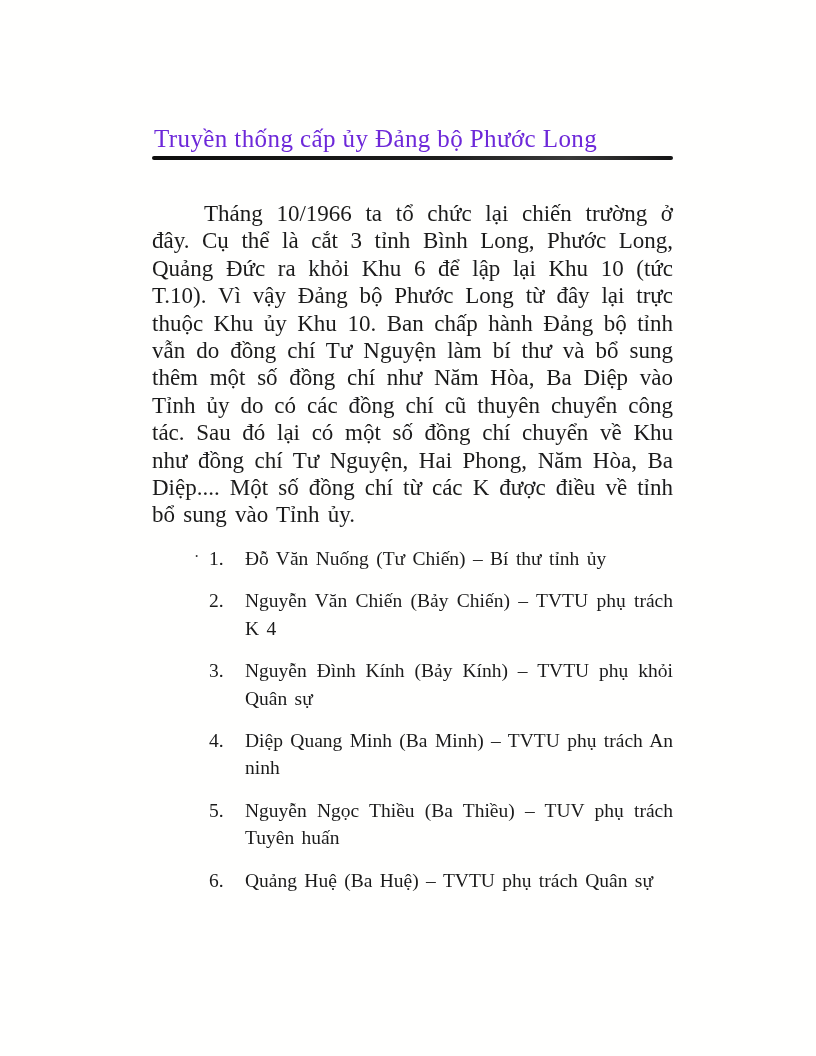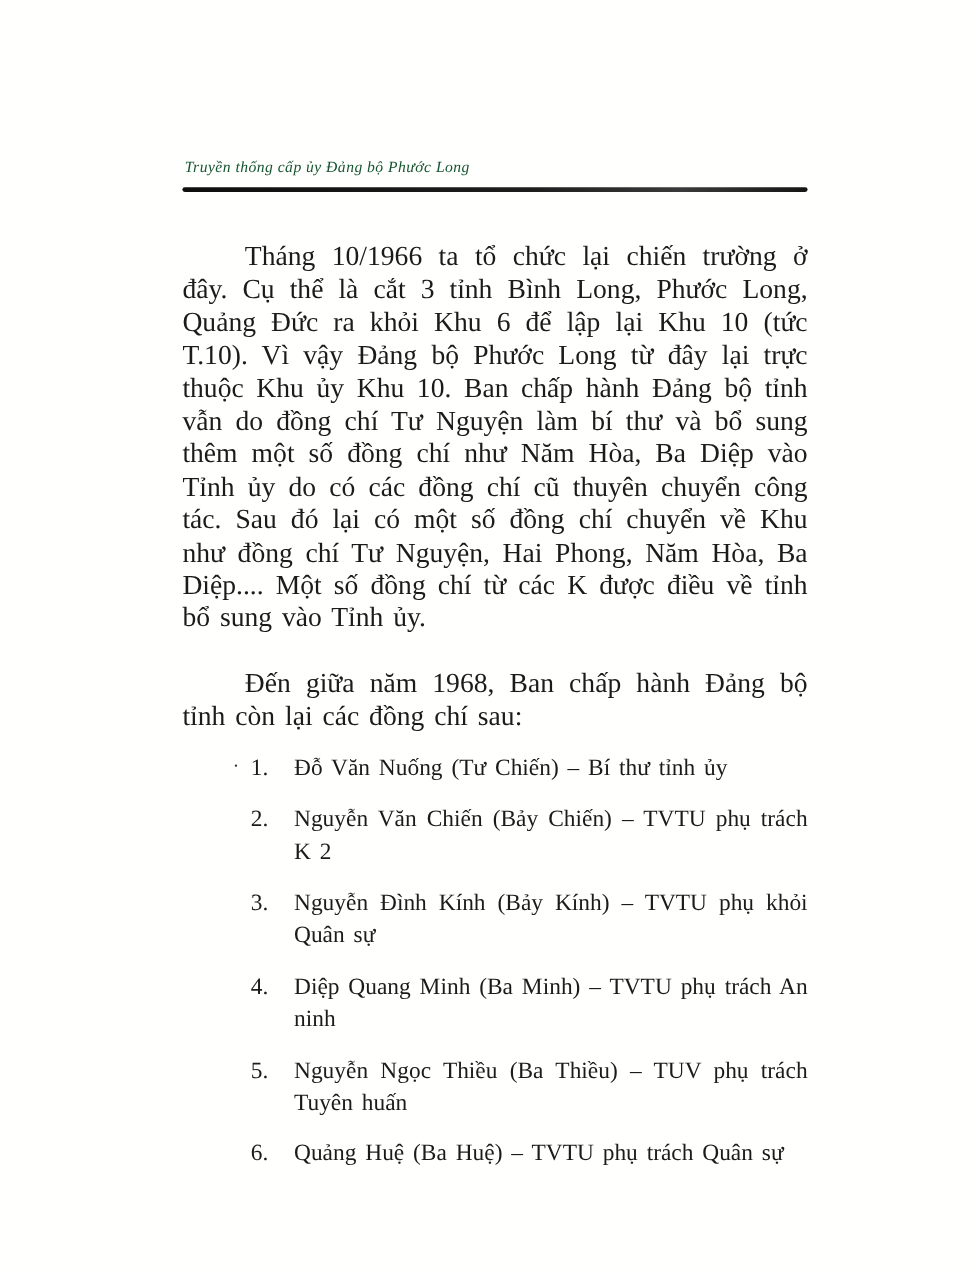--- a/index.html
+++ b/index.html
@@ -16,25 +16,24 @@
     font-family: "Liberation Serif", "DejaVu Serif", serif;
     color: #1b1b1b;
   }
   .column {
     position: absolute;
     left: 152px;
     top: 128px;
     width: 521px;
   }
   .running-head {
-    font-style: italic;
-    font-size: 13px;
+    font-size: 25px;
     line-height: 22px;
     letter-spacing: 0.4px;
-    color: #14532d;
+    color: #6d28d9;
     padding-left: 2px;
     white-space: nowrap;
   }
   .rule {
     margin-top: 6px;
     height: 4px;
     background: linear-gradient(to right, #0e0e0e 0%, #1d1d1d 55%, #3a3a3a 80%, #151515 100%);
     border-radius: 2px;
   }
   .body-para {
@@ -87,33 +86,32 @@
 <div class="page">
   <div class="column">
 
     <div class="running-head">
       <span>Truyền thống cấp ủy Đảng bộ Phước Long</span>
     </div>
     <div class="rule"></div>
 
     <p class="body-para first">Tháng 10/1966 ta tổ chức lại chiến trường ở đây. Cụ thể là cắt 3 tỉnh Bình Long, Phước Long, Quảng Đức ra khỏi Khu 6 để lập lại Khu 10 (tức T.10). Vì vậy Đảng bộ Phước Long từ đây lại trực thuộc Khu ủy Khu 10. Ban chấp hành Đảng bộ tỉnh vẫn do đồng chí Tư Nguyện làm bí thư và bổ sung thêm một số đồng chí như Năm Hòa, Ba Diệp vào Tỉnh ủy do có các đồng chí cũ thuyên chuyển công tác. Sau đó lại có một số đồng chí chuyển về Khu như đồng chí Tư Nguyện, Hai Phong, Năm Hòa, Ba Diệp.... Một số đồng chí từ các K được điều về tỉnh bổ sung vào Tỉnh ủy.</p>
 
-    <p class="body-para second">Đến giữa năm 1968, Ban chấp hành Đảng bộ tỉnh còn lại các đồng chí sau:</p>
 
     <div class="member-list">
 
       <div class="item">
         <span class="prefix">·</span>
         <span class="num">1.</span>
         <span class="itext">Đỗ Văn Nuống (Tư Chiến) – Bí thư tỉnh ủy</span>
       </div>
 
       <div class="item">
         <span class="num">2.</span>
-        <span class="itext">Nguyễn Văn Chiến (Bảy Chiến) – TVTU phụ trách K 2</span>
+        <span class="itext">Nguyễn Văn Chiến (Bảy Chiến) – TVTU phụ trách K 4</span>
       </div>
 
       <div class="item">
         <span class="num">3.</span>
         <span class="itext">Nguyễn Đình Kính (Bảy Kính) – TVTU phụ khỏi Quân sự</span>
       </div>
 
       <div class="item">
         <span class="num">4.</span>
         <span class="itext">Diệp Quang Minh (Ba Minh) – TVTU phụ trách An ninh</span>

